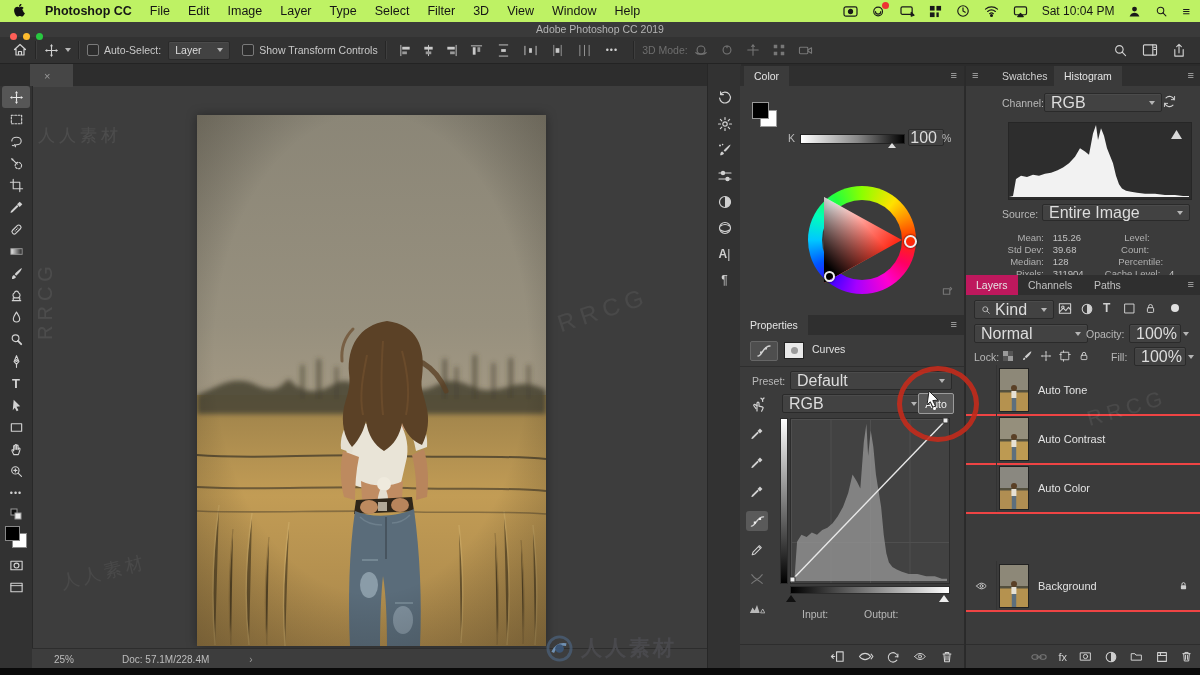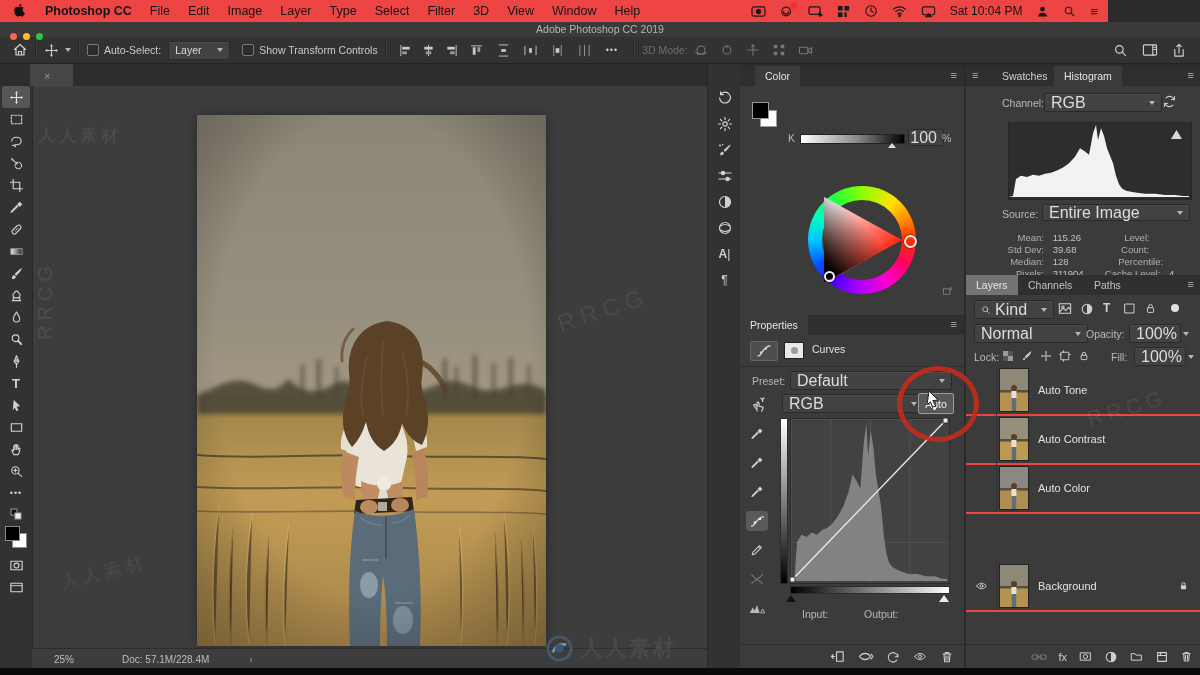--- a/index.html
+++ b/index.html
@@ -5,21 +5,21 @@
   html,body{margin:0;padding:0;background:#111}
   #app{position:relative;width:1200px;height:675px;background:#2b2b2b;overflow:hidden;
        font-family:"Liberation Sans",sans-serif;-webkit-font-smoothing:antialiased}
   .abs{position:absolute}
   svg{display:block}
   .ti{stroke:#d2d2d2;fill:none;stroke-width:1.2;stroke-linecap:round;stroke-linejoin:round}
   .tg{stroke:#777;fill:none;stroke-width:1.2;stroke-linecap:round;stroke-linejoin:round}
   .tk{stroke:#1a1a1a;fill:none;stroke-width:1.3;stroke-linecap:round;stroke-linejoin:round}
 
   
-  .menubar{left:0;top:0;width:1108px;height:22px;background:#ef4444;display:flex;align-items:center;
+  .menubar{left:0;top:0;width:1200px;height:22px;background:#bef264;display:flex;align-items:center;
            font-size:12.5px;color:#151515;z-index:30}
   .mb-item{padding:0 9px;white-space:nowrap}
   .mb-bold{font-weight:bold}
   .mb-right{margin-left:auto;display:flex;align-items:center;gap:14px;padding-right:10px}
   .mb-time{font-size:12px}
   .badge{position:absolute;right:-3px;top:-3px;width:7px;height:7px;border-radius:50%;background:#e33}
 
   
   .titlebar{left:0;top:22px;width:1200px;height:15px;background:#3a3a3a;z-index:29}
   .tl{width:7px;height:7px;border-radius:50%;display:inline-block;margin-right:6px}
@@ -104,21 +104,21 @@
   .cico{width:22px;height:20px;display:flex;align-items:center;justify-content:center;border-radius:3px}
   .cico.sel{background:#5a5a5a}
 
   
   .hgraph{position:absolute;background:#2d2d2d;border:1px solid #262626}
   .statrow{position:absolute;font-size:9.5px;color:#c2c2c2;white-space:nowrap}
   .statlab{display:inline-block;text-align:right;color:#b0b0b0}
 
   
   .ltab{position:absolute;top:0;height:20px;display:flex;align-items:center;padding:0 10px;font-size:10.5px;color:#c0c0c0}
-  .ltab.on{background:#737373;color:#e6e6e6}
+  .ltab.on{background:#be185d;color:#e6e6e6}
   .lrow{position:absolute;left:0;width:100%;height:49px;display:flex;align-items:center;border-bottom:2px solid #ef4444}
   .lrow.sel{background:#515151}
   .eyebox{width:30px;height:49px;display:flex;align-items:center;justify-content:center;border-right:1px solid #333;flex:0 0 auto}
   .lthumb{width:28px;height:42px;border:1px solid #222;margin-left:2px;flex:0 0 auto}
   .lname{margin-left:9px;font-size:11px;color:#e2e2e2}
   .pfoot{position:absolute;left:0;bottom:0;width:100%;height:24px;border-top:1px solid #2d2d2d;
          display:flex;align-items:center;justify-content:flex-end;gap:12px;padding-right:10px;box-sizing:border-box}
 
   
   .redcirc{left:897px;top:366px;width:72px;height:66px;border:5px solid rgba(196,43,28,.9);border-radius:50%;z-index:26}
@@ -652,21 +652,21 @@
     <div class="dock-ic">
         <span style="font-size:12px;color:#cfcfcf;font-weight:bold">A<span style="font-weight:normal">|</span></span>
       </div>
     <div class="dock-ic">
         <span style="font-size:12px;color:#cfcfcf">¶</span>
       </div>
   </div>
 
   <div class="abs col1">
     <div class="phead">
-      <span class="ptab on" style="left:15px">Color</span>
+      <span class="ptab on" style="left:4px">Color</span>
       <span class="burger">≡</span>
     </div>
 
     <div style="position:absolute;left:12px;top:36px;width:24px;height:24px">
       <span style="position:absolute;left:8px;top:8px;width:15px;height:15px;background:#fff;border:1px solid #999"></span>
       <span style="position:absolute;left:0;top:0;width:15px;height:15px;background:#000;border:1px solid #999"></span>
     </div>
     <span class="lbl" style="position:absolute;left:48px;top:66px">K</span>
     <div class="ksld" style="left:60px;top:68px;width:103px"></div>
     <div class="tri-up" style="position:absolute;left:148px;top:77px"></div>

